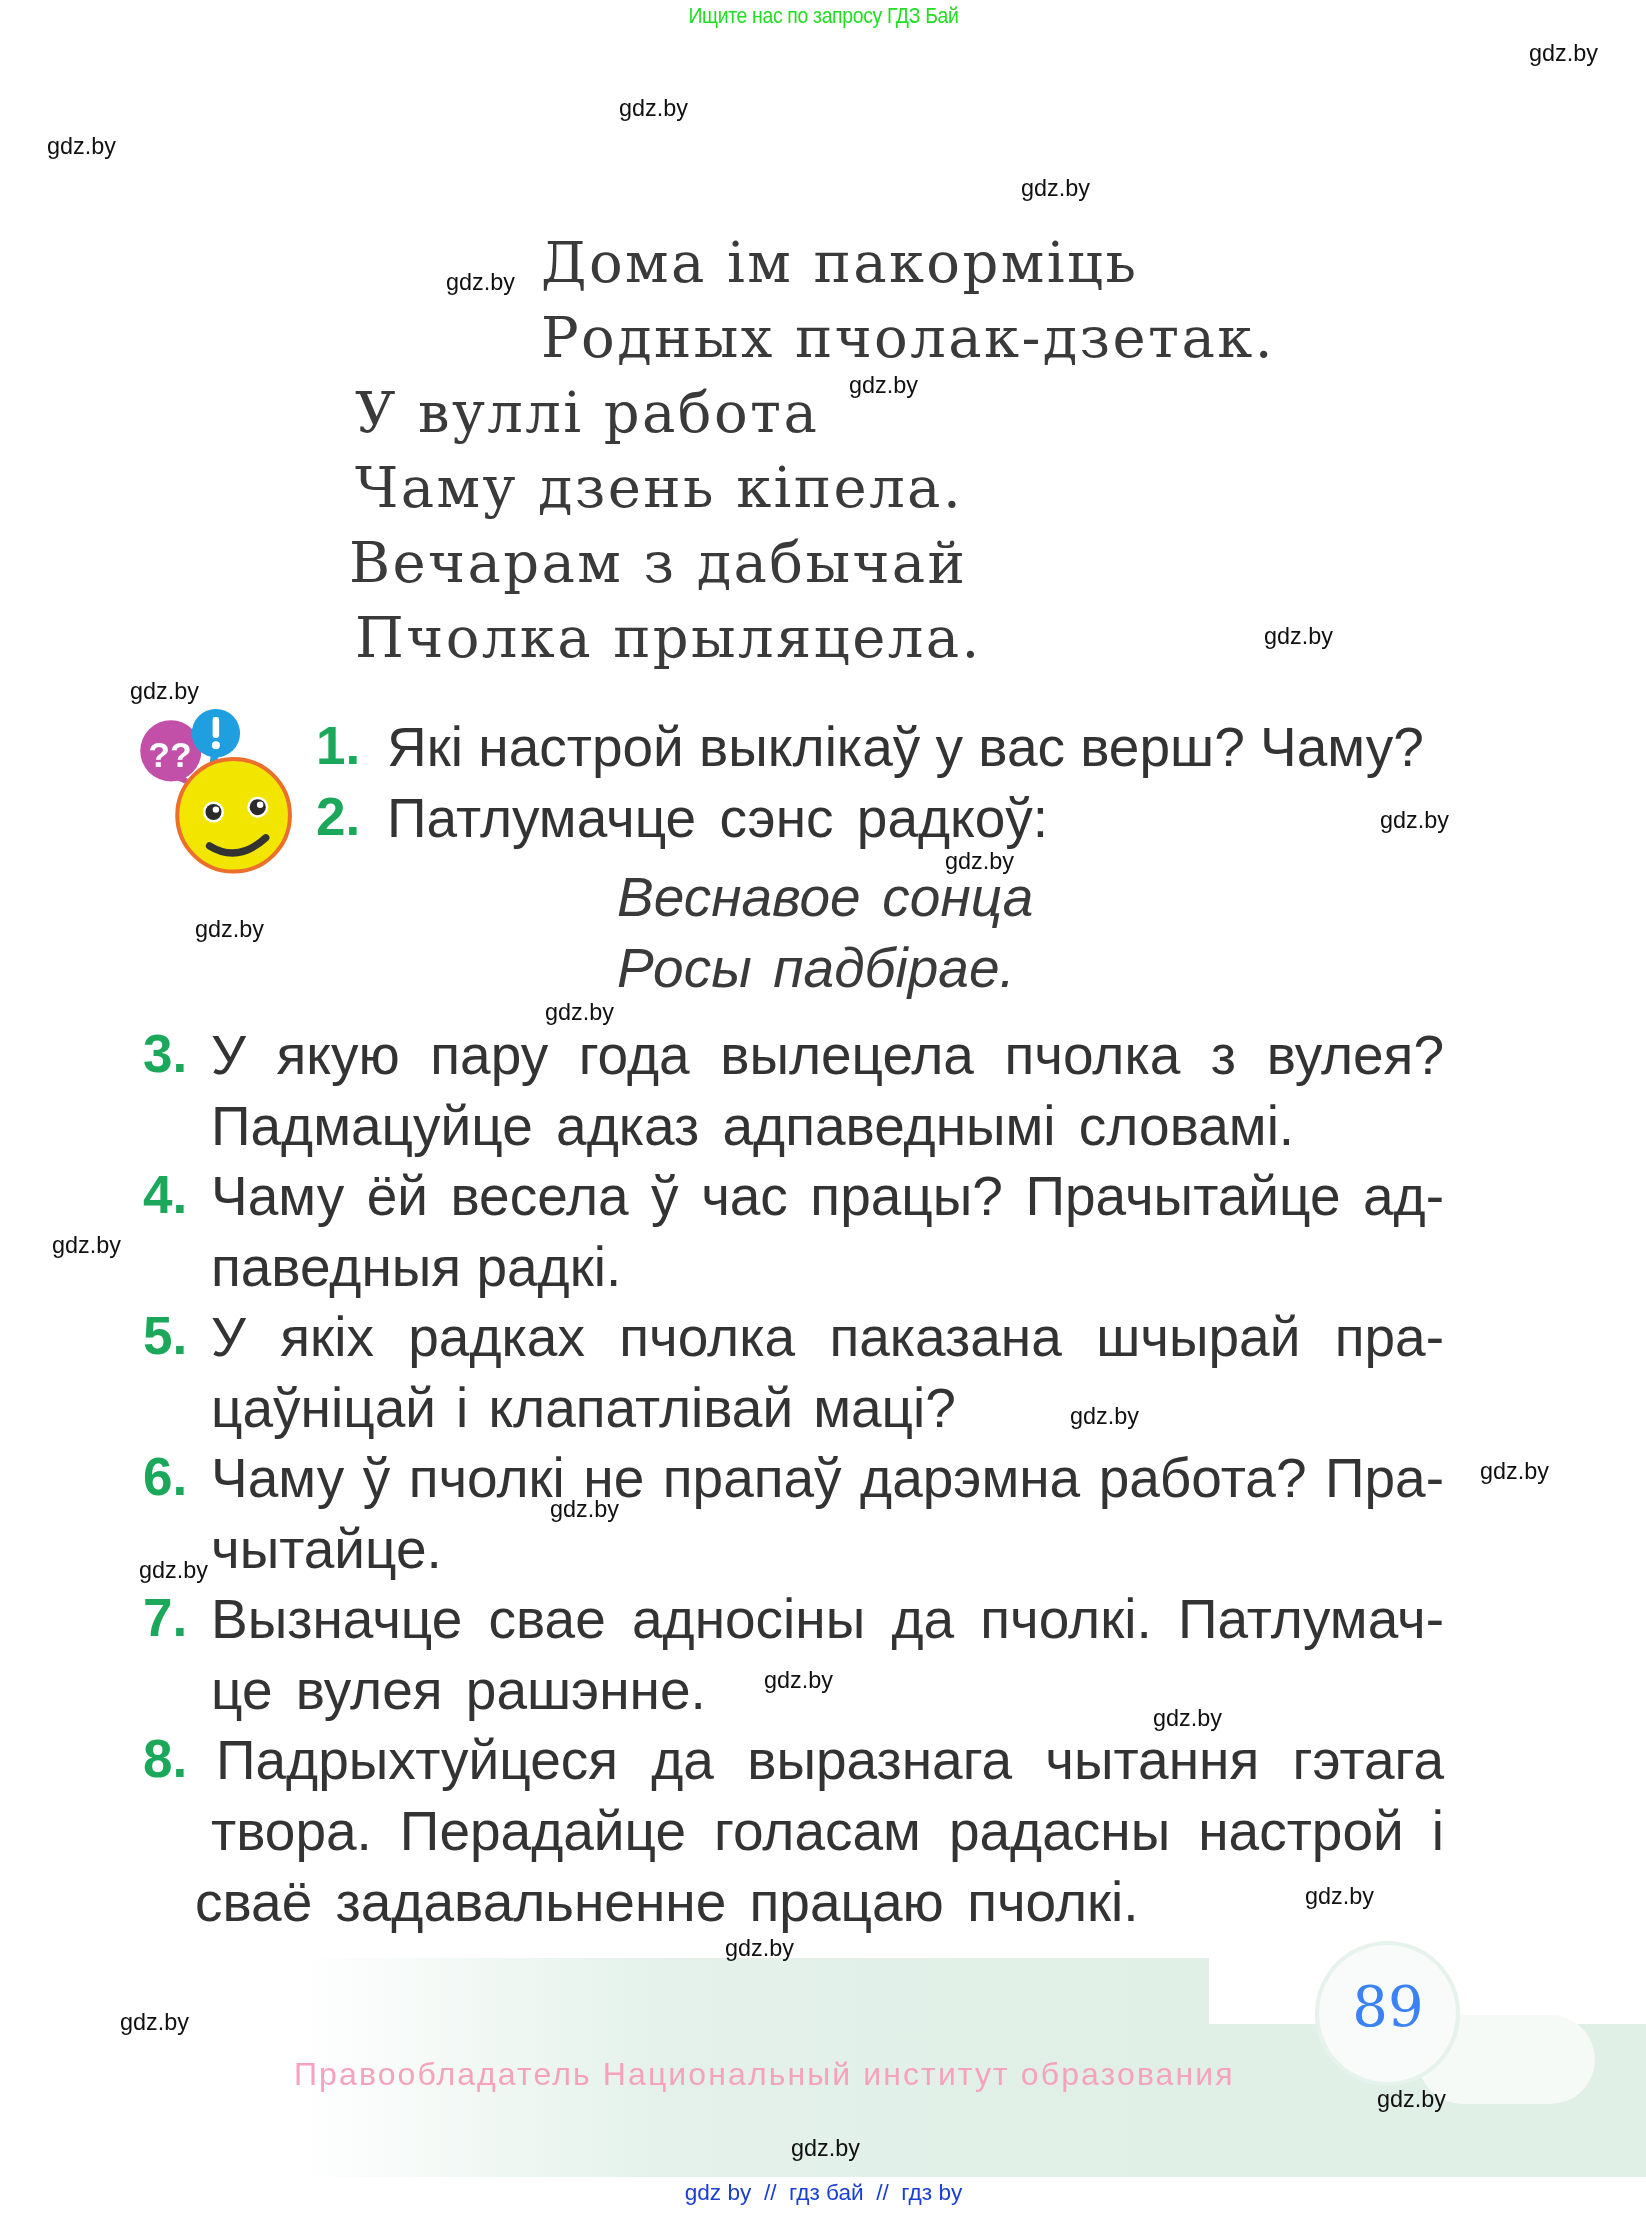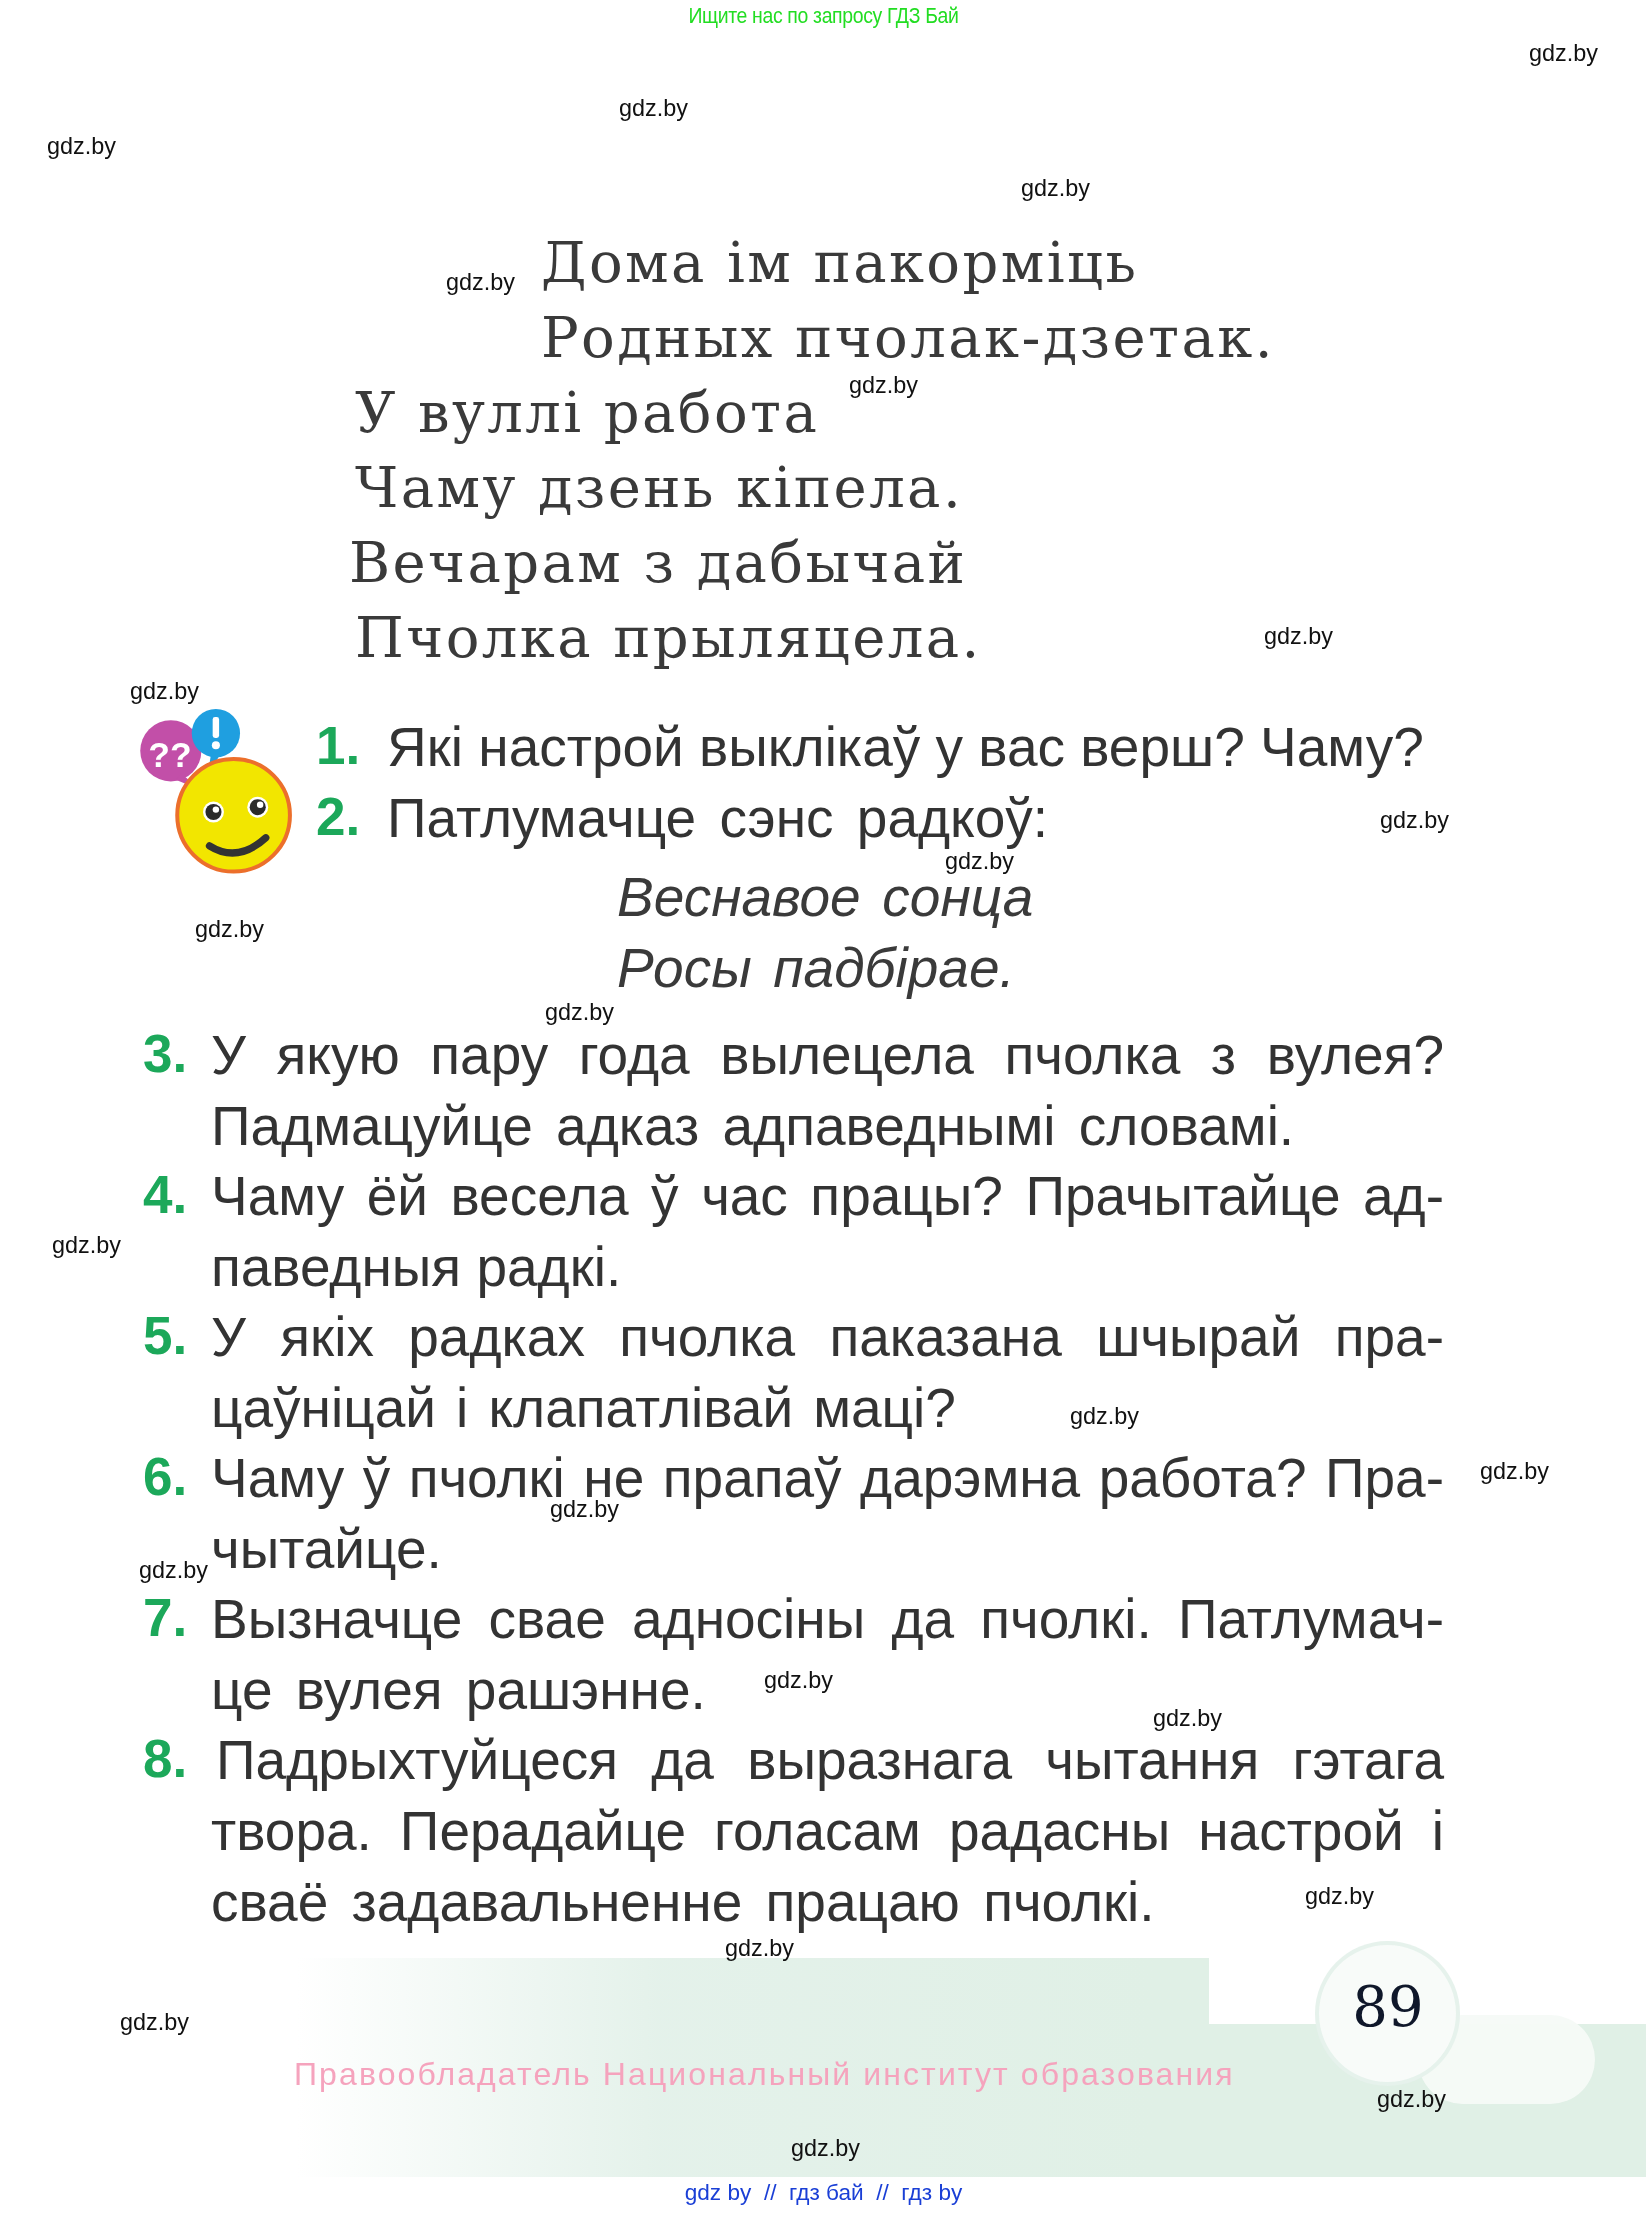--- a/index.html
+++ b/index.html
@@ -26,21 +26,21 @@
 
   
   .smiley { position: absolute; left: 137px; top: 709px; width: 161px; height: 169px; }
 
   
   .footer-band { position: absolute; left: 0; top: 1958px; width: 1647px; height: 219px;
     background: linear-gradient(90deg, rgba(255,255,255,1) 0%, rgba(255,255,255,1) 18%, rgba(225,240,232,0.9) 40%, #e0f0e6 70%, #e0f0e6 100%); }
   .footer-band-top { position: absolute; left: 1209px; top: 1958px; width: 438px; height: 66px; background: #ffffff; }
   .footer-cloud { position: absolute; left: 1418px; top: 2015px; width: 177px; height: 89px; border-radius: 48px; background: rgba(245,250,247,0.95); }
   .page-circle { position: absolute; left: 1315px; top: 1941px; width: 145px; height: 145px; border-radius: 50%; background: #f8fbf9; border: 4.8px solid rgba(225,240,232,0.8); }
-  .page-number { position: absolute; left: 1322px; top: 1979px; width: 132px; text-align: center; font-family: "DejaVu Serif", "Liberation Serif", serif; font-size: 56px; color: #0f172a; line-height: 1; }
+  .page-number { position: absolute; left: 1322px; top: 1979px; width: 132px; text-align: center; font-family: "DejaVu Serif", "Liberation Serif", serif; font-size: 56px; color: #3b82f6; line-height: 1; }
 
   .copyright { position: absolute; left: 294px; top: 2058px; font-family: Liberation Sans, sans-serif; font-size: 32px; color: #f5a3bd; white-space: nowrap; letter-spacing: 2.1px; line-height: 1; }
 
   .bottom-links { position: absolute; left: 0; width: 1647px; top: 2182px; text-align: center; font-family: "Liberation Sans", sans-serif; font-size: 22.6px; color: #1a3fd6; line-height: 1; white-space: pre; }
   .bottom-links a { color: #1a3fd6; text-decoration: none; }
 </style>
 </head>
 <body>
 
 <div class="abs top-banner">Ищите нас по запросу ГДЗ Бай</div>
@@ -142,19 +142,19 @@
 </div>
 <div>
   <div class="q-num" style="left:143px; top:1591px;">7.</div>
   <div class="q-line just" style="left:211px; top:1592px; width:1233px;">Вызначце свае адносіны да пчолкі. Патлумач-</div>
   <div class="q-line" style="left:211px; top:1663px; word-spacing:8px;">це вулея рашэнне.</div>
 </div>
 <div>
   <div class="q-num" style="left:143px; top:1732px;">8.</div>
   <div class="q-line just" style="left:216px; top:1733px; width:1228px;">Падрыхтуйцеся да выразнага чытання гэтага</div>
   <div class="q-line just" style="left:211px; top:1804px; width:1233px;">твора. Перадайце голасам радасны настрой і</div>
-  <div class="q-line" style="left:211px; top:1875px; word-spacing:8px;text-align:right;">сваё задавальненне працаю пчолкі.</div>
+  <div class="q-line" style="left:195px; top:1875px; word-spacing:8px;text-align:right;">сваё задавальненне працаю пчолкі.</div>
 </div>
 
 <div class="page-number">89</div>
 <div class="copyright">Правообладатель Национальный институт образования</div>
 <div class="bottom-links"><a href="#">gdz by</a>  <span>//</span>  <a href="#">гдз бай</a>  <span>//</span>  <a href="#">гдз by</a></div>
 
 
 </body></html>

